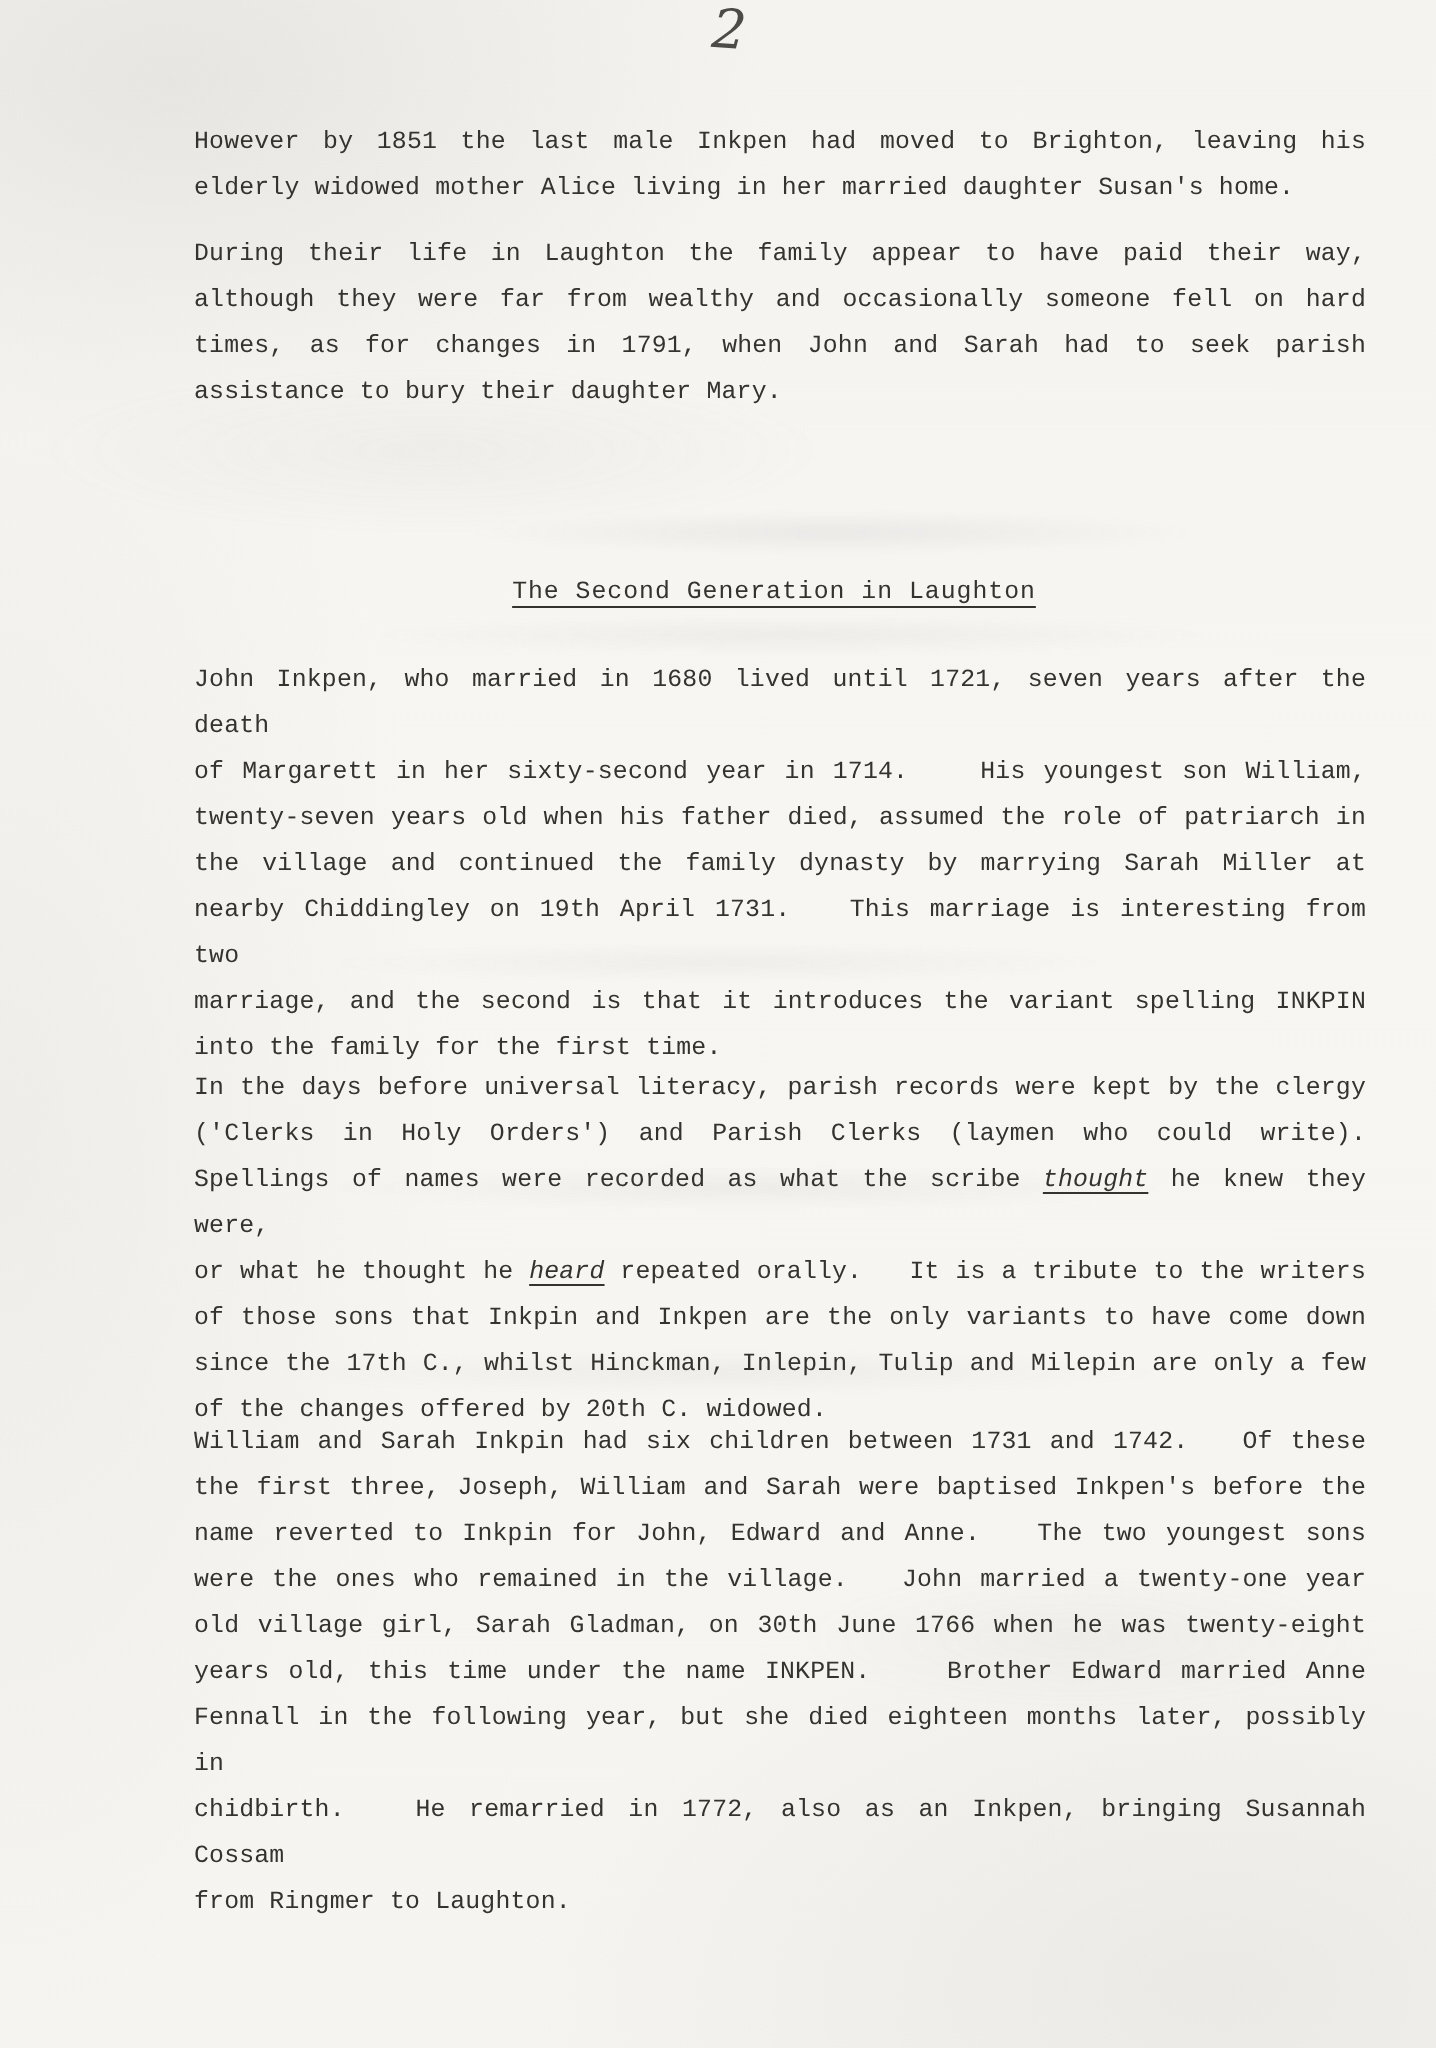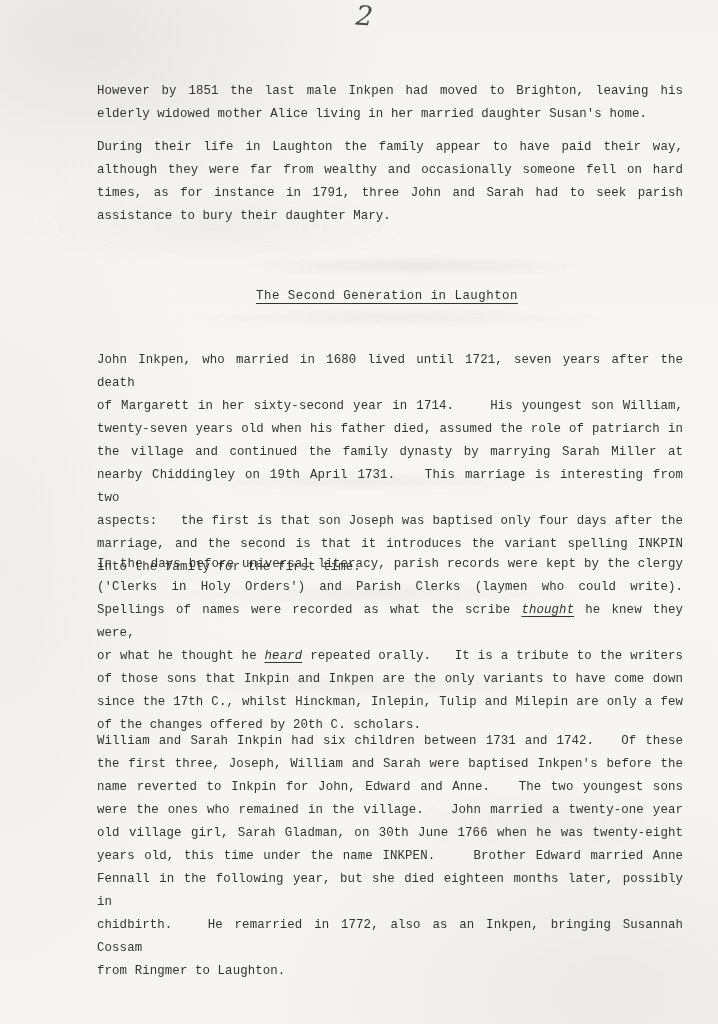--- a/index.html
+++ b/index.html
@@ -32,21 +32,21 @@
     pointer-events:none;
   }
   .page-number {
     position:absolute; top:0px; left:356px;
     font-family:"DejaVu Serif","Liberation Serif",serif;
     font-style:italic; font-weight:400;
     font-size:27px; color:#4d4b47;
     transform:rotate(4deg);
   }
   .textcol { position:absolute; left:97px; width:586px; top:0; }
-  .para { position:absolute; left:0; width:586px;margin-top:20px; }
+  .para { position:absolute; left:0; width:586px; }
   .line {
     font-size:12.4px;
     line-height:23px;
     text-align:justify;
     text-align-last:justify;
     letter-spacing:0.1px;
     white-space:normal;
   }
   .line.last { text-align-last:left; }
   .heading-wrap { position:absolute; left:10px; width:586px; text-align:center; }
@@ -82,47 +82,46 @@
   <div class="textcol">
 
     <div class="para" id="p1">
       <div class="line">However by 1851 the last male Inkpen had moved to Brighton, leaving his</div>
       <div class="line last">elderly widowed mother Alice living in her married daughter Susan's home.</div>
     </div>
 
     <div class="para" id="p2">
       <div class="line">During their life in Laughton the family appear to have paid their way,</div>
       <div class="line">although they were far from wealthy and occasionally someone fell on hard</div>
-      <div class="line">times, as for instance in 1791, three John and Sarah had to seek parish</div>
+      <div class="line">times, as for changes in 1791, when John and Sarah had to seek parish</div>
       <div class="line last">assistance to bury their daughter Mary.</div>
     </div>
 
     <div class="heading-wrap" id="heading">
       <span class="heading">The Second Generation in Laughton</span>
     </div>
 
     <div class="para" id="p3">
       <div class="line">John Inkpen, who married in 1680 lived until 1721, seven years after the death</div>
       <div class="line">of Margarett in her sixty-second year in 1714.&nbsp;&nbsp;&nbsp; His youngest son William,</div>
       <div class="line">twenty-seven years old when his father died, assumed the role of patriarch in</div>
       <div class="line">the village and continued the family dynasty by marrying Sarah Miller at</div>
       <div class="line">nearby Chiddingley on 19th April 1731.&nbsp;&nbsp; This marriage is interesting from two</div>
-      <div class="line">aspects:&nbsp;&nbsp; the first is that son Joseph was baptised only four days after the</div>
       <div class="line">marriage, and the second is that it introduces the variant spelling INKPIN</div>
       <div class="line last">into the family for the first time.</div>
     </div>
 
     <div class="para" id="p4">
       <div class="line">In the days before universal literacy, parish records were kept by the clergy</div>
       <div class="line">('Clerks in Holy Orders') and Parish Clerks (laymen who could write).</div>
       <div class="line"><span>Spellings of names were recorded as what the scribe </span><span class="uword">thought</span><span> he knew they were,</span></div>
       <div class="line"><span>or what he thought he </span><span class="uword">heard</span><span> repeated orally.&nbsp;&nbsp; It is a tribute to the writers</span></div>
       <div class="line">of those sons that Inkpin and Inkpen are the only variants to have come down</div>
       <div class="line">since the 17th C., whilst Hinckman, Inlepin, Tulip and Milepin are only a few</div>
-      <div class="line last">of the changes offered by 20th C. scholars.</div>
+      <div class="line last">of the changes offered by 20th C. widowed.</div>
     </div>
 
     <div class="para" id="p5">
       <div class="line">William and Sarah Inkpin had six children between 1731 and 1742.&nbsp;&nbsp; Of these</div>
       <div class="line">the first three, Joseph, William and Sarah were baptised Inkpen's before the</div>
       <div class="line">name reverted to Inkpin for John, Edward and Anne.&nbsp;&nbsp; The two youngest sons</div>
       <div class="line">were the ones who remained in the village.&nbsp;&nbsp; John married a twenty-one year</div>
       <div class="line">old village girl, Sarah Gladman, on 30th June 1766 when he was twenty-eight</div>
       <div class="line">years old, this time under the name INKPEN.&nbsp;&nbsp;&nbsp; Brother Edward married Anne</div>
       <div class="line">Fennall in the following year, but she died eighteen months later, possibly in</div>

